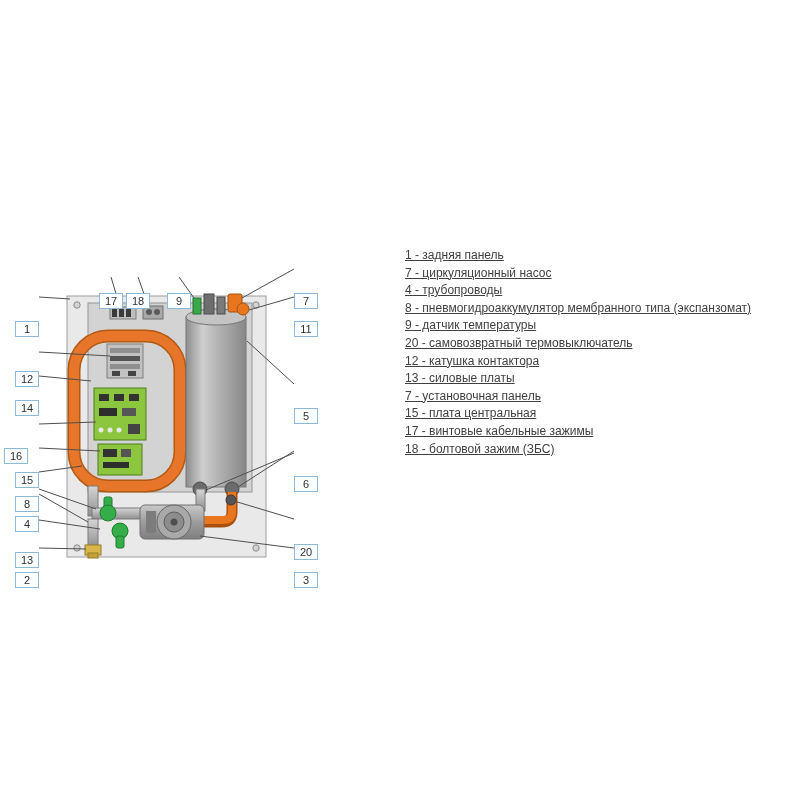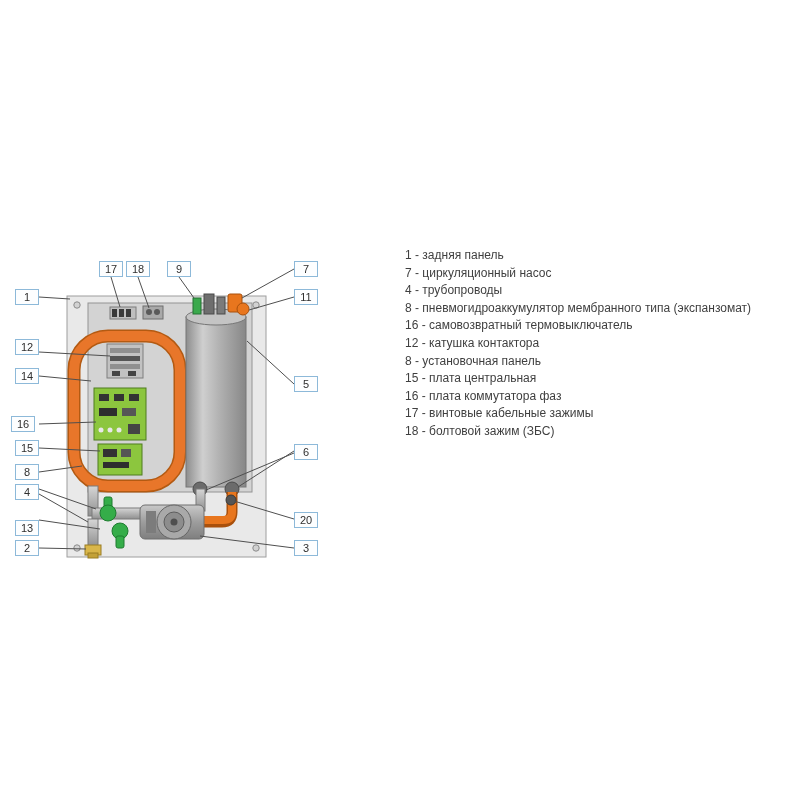--- a/index.html
+++ b/index.html
@@ -14,28 +14,30 @@
   .diagram-svg { position: absolute; left: 0; top: 0; z-index: 1; }
   .callout {
     position: absolute;
     width: 24px; height: 16px;
     border: 1px solid #8db9d9;
     background: #fdfeff;
     display: flex; align-items: center; justify-content: center;
     font-size: 11px; line-height: 1;
     color: #2f2f2f;
     z-index: 2;
+    margin-top: 32px;
   }
   .legend {
     position: absolute;
     left: 405px; top: 247px;
     width: 390px;
     color: #3f3f3f;
     font-size: 12px;
     z-index: 2;
+    text-decoration: underline;
   }
   .legend .legend-item {
     line-height: 17.6px;
     white-space: nowrap;
   }
 </style>
 </head>
 <body>
 
 <svg class="diagram-svg" width="800" height="800" viewBox="0 0 800 800">
@@ -187,36 +189,37 @@
 </svg>
 
 <div class="callout" style="left:99px;top:261px">17</div>
 <div class="callout" style="left:126px;top:261px">18</div>
 <div class="callout" style="left:167px;top:261px">9</div>
 <div class="callout" style="left:294px;top:261px">7</div>
 <div class="callout" style="left:294px;top:289px">11</div>
 <div class="callout" style="left:15px;top:289px">1</div>
 <div class="callout" style="left:15px;top:339px">12</div>
 <div class="callout" style="left:15px;top:368px">14</div>
-<div class="callout" style="left:11px;top:416px">16</div>
+<div class="callout" style="left:4px;top:416px">16</div>
 <div class="callout" style="left:15px;top:440px">15</div>
 <div class="callout" style="left:15px;top:464px">8</div>
 <div class="callout" style="left:15px;top:484px">4</div>
 <div class="callout" style="left:15px;top:520px">13</div>
 <div class="callout" style="left:15px;top:540px">2</div>
 <div class="callout" style="left:294px;top:376px">5</div>
 <div class="callout" style="left:294px;top:444px">6</div>
 <div class="callout" style="left:294px;top:512px">20</div>
 <div class="callout" style="left:294px;top:540px">3</div>
 
 <div class="legend">
   <div class="legend-item">1 - задняя панель</div>
   <div class="legend-item">7 - циркуляционный насос</div>
   <div class="legend-item">4 - трубопроводы</div>
   <div class="legend-item">8 - пневмогидроаккумулятор мембранного типа (экспанзомат)</div>
-  <div class="legend-item">16 - самовозвратный термовыключатель</div>
+  <div class="legend-item">9 - датчик температуры</div>
+  <div class="legend-item">20 - самовозвратный термовыключатель</div>
   <div class="legend-item">12 - катушка контактора</div>
-  <div class="legend-item">8 - установочная панель</div>
+  <div class="legend-item">13 - силовые платы</div>
+  <div class="legend-item">7 - установочная панель</div>
   <div class="legend-item">15 - плата центральная</div>
-  <div class="legend-item">16 - плата коммутатора фаз</div>
   <div class="legend-item">17 - винтовые кабельные зажимы</div>
   <div class="legend-item">18 - болтовой зажим (ЗБС)</div>
 </div>
 
 </body></html>

